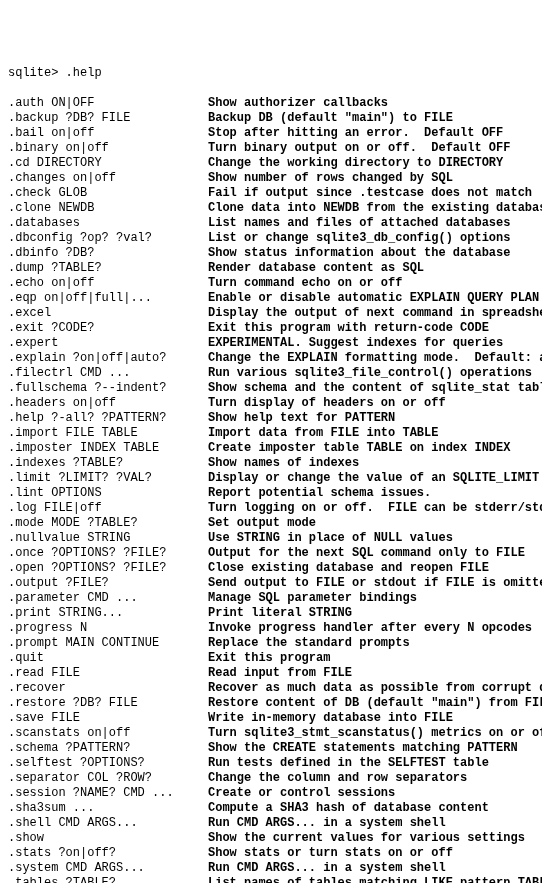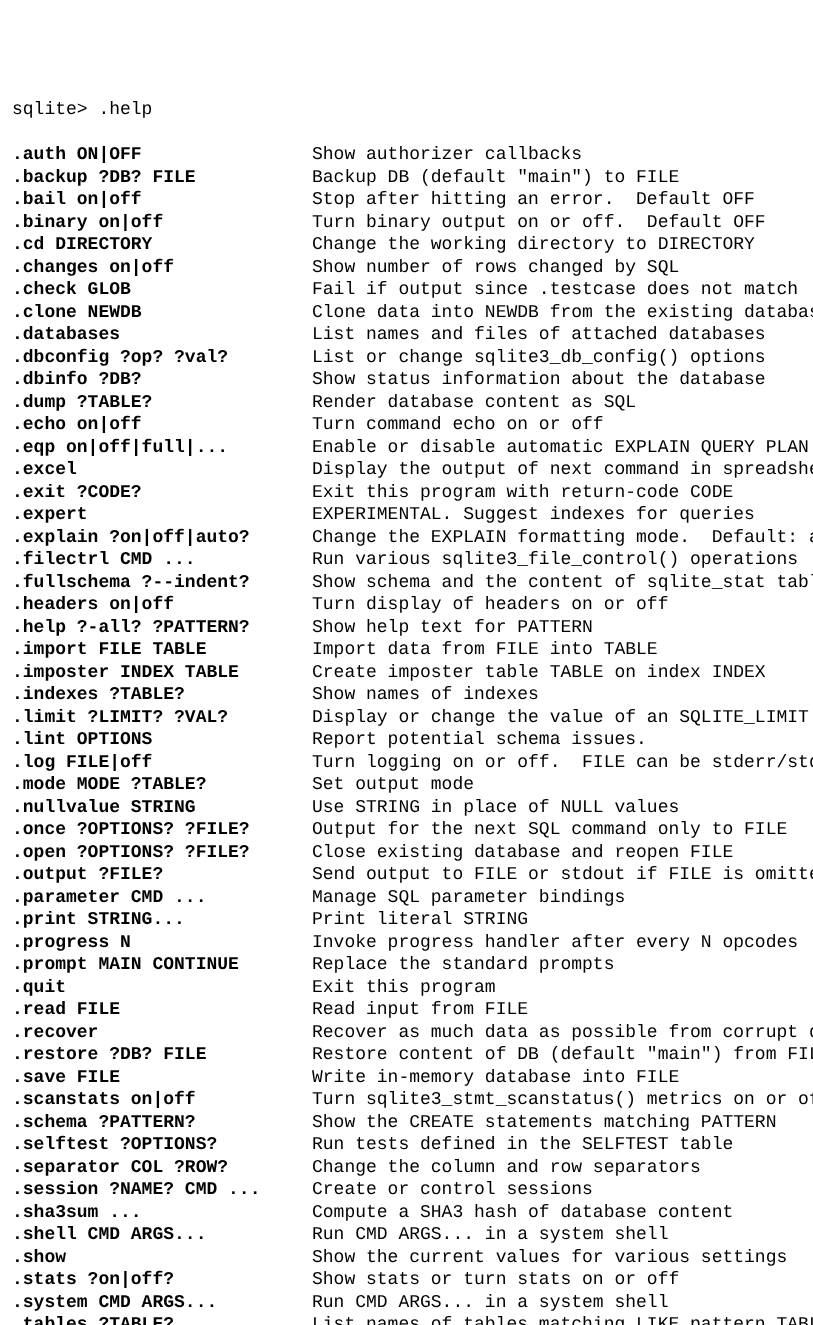--- a/index.html
+++ b/index.html
@@ -7,22 +7,22 @@
       background: #ffffff;
       font-family: "Courier New", Courier, monospace;
       font-size: 12px;
       line-height: 15px;
       color: #000000;
       white-space: pre;
       padding: 6px 8px;
       width: 542px;
     }
     .line { display: flex; }
-    .cmd-col { width: 200px; flex-shrink: 0; font-weight: bold; }
-    .desc-col { flex: 1; }
+    .cmd-col { width: 200px; flex-shrink: 0; }
+    .desc-col { flex: 1; font-weight: bold; }
     .prompt-line { }
   </style>
 </head>
 <body>
 
 
 
 <div class="prompt-line">sqlite&gt; .help</div>
 <div id="help-output"><div class="line"><span class="cmd-col">.auth ON|OFF</span><span class="desc-col">Show authorizer callbacks</span></div><div class="line"><span class="cmd-col">.backup ?DB? FILE</span><span class="desc-col">Backup DB (default "main") to FILE</span></div><div class="line"><span class="cmd-col">.bail on|off</span><span class="desc-col">Stop after hitting an error.  Default OFF</span></div><div class="line"><span class="cmd-col">.binary on|off</span><span class="desc-col">Turn binary output on or off.  Default OFF</span></div><div class="line"><span class="cmd-col">.cd DIRECTORY</span><span class="desc-col">Change the working directory to DIRECTORY</span></div><div class="line"><span class="cmd-col">.changes on|off</span><span class="desc-col">Show number of rows changed by SQL</span></div><div class="line"><span class="cmd-col">.check GLOB</span><span class="desc-col">Fail if output since .testcase does not match</span></div><div class="line"><span class="cmd-col">.clone NEWDB</span><span class="desc-col">Clone data into NEWDB from the existing database</span></div><div class="line"><span class="cmd-col">.databases</span><span class="desc-col">List names and files of attached databases</span></div><div class="line"><span class="cmd-col">.dbconfig ?op? ?val?</span><span class="desc-col">List or change sqlite3_db_config() options</span></div><div class="line"><span class="cmd-col">.dbinfo ?DB?</span><span class="desc-col">Show status information about the database</span></div><div class="line"><span class="cmd-col">.dump ?TABLE?</span><span class="desc-col">Render database content as SQL</span></div><div class="line"><span class="cmd-col">.echo on|off</span><span class="desc-col">Turn command echo on or off</span></div><div class="line"><span class="cmd-col">.eqp on|off|full|...</span><span class="desc-col">Enable or disable automatic EXPLAIN QUERY PLAN</span></div><div class="line"><span class="cmd-col">.excel</span><span class="desc-col">Display the output of next command in spreadsheet</span></div><div class="line"><span class="cmd-col">.exit ?CODE?</span><span class="desc-col">Exit this program with return-code CODE</span></div><div class="line"><span class="cmd-col">.expert</span><span class="desc-col">EXPERIMENTAL. Suggest indexes for queries</span></div><div class="line"><span class="cmd-col">.explain ?on|off|auto?</span><span class="desc-col">Change the EXPLAIN formatting mode.  Default: auto</span></div><div class="line"><span class="cmd-col">.filectrl CMD ...</span><span class="desc-col">Run various sqlite3_file_control() operations</span></div><div class="line"><span class="cmd-col">.fullschema ?--indent?</span><span class="desc-col">Show schema and the content of sqlite_stat tables</span></div><div class="line"><span class="cmd-col">.headers on|off</span><span class="desc-col">Turn display of headers on or off</span></div><div class="line"><span class="cmd-col">.help ?-all? ?PATTERN?</span><span class="desc-col">Show help text for PATTERN</span></div><div class="line"><span class="cmd-col">.import FILE TABLE</span><span class="desc-col">Import data from FILE into TABLE</span></div><div class="line"><span class="cmd-col">.imposter INDEX TABLE</span><span class="desc-col">Create imposter table TABLE on index INDEX</span></div><div class="line"><span class="cmd-col">.indexes ?TABLE?</span><span class="desc-col">Show names of indexes</span></div><div class="line"><span class="cmd-col">.limit ?LIMIT? ?VAL?</span><span class="desc-col">Display or change the value of an SQLITE_LIMIT</span></div><div class="line"><span class="cmd-col">.lint OPTIONS</span><span class="desc-col">Report potential schema issues.</span></div><div class="line"><span class="cmd-col">.log FILE|off</span><span class="desc-col">Turn logging on or off.  FILE can be stderr/stdout</span></div><div class="line"><span class="cmd-col">.mode MODE ?TABLE?</span><span class="desc-col">Set output mode</span></div><div class="line"><span class="cmd-col">.nullvalue STRING</span><span class="desc-col">Use STRING in place of NULL values</span></div><div class="line"><span class="cmd-col">.once ?OPTIONS? ?FILE?</span><span class="desc-col">Output for the next SQL command only to FILE</span></div><div class="line"><span class="cmd-col">.open ?OPTIONS? ?FILE?</span><span class="desc-col">Close existing database and reopen FILE</span></div><div class="line"><span class="cmd-col">.output ?FILE?</span><span class="desc-col">Send output to FILE or stdout if FILE is omitted</span></div><div class="line"><span class="cmd-col">.parameter CMD ...</span><span class="desc-col">Manage SQL parameter bindings</span></div><div class="line"><span class="cmd-col">.print STRING...</span><span class="desc-col">Print literal STRING</span></div><div class="line"><span class="cmd-col">.progress N</span><span class="desc-col">Invoke progress handler after every N opcodes</span></div><div class="line"><span class="cmd-col">.prompt MAIN CONTINUE</span><span class="desc-col">Replace the standard prompts</span></div><div class="line"><span class="cmd-col">.quit</span><span class="desc-col">Exit this program</span></div><div class="line"><span class="cmd-col">.read FILE</span><span class="desc-col">Read input from FILE</span></div><div class="line"><span class="cmd-col">.recover</span><span class="desc-col">Recover as much data as possible from corrupt db.</span></div><div class="line"><span class="cmd-col">.restore ?DB? FILE</span><span class="desc-col">Restore content of DB (default "main") from FILE</span></div><div class="line"><span class="cmd-col">.save FILE</span><span class="desc-col">Write in-memory database into FILE</span></div><div class="line"><span class="cmd-col">.scanstats on|off</span><span class="desc-col">Turn sqlite3_stmt_scanstatus() metrics on or off</span></div><div class="line"><span class="cmd-col">.schema ?PATTERN?</span><span class="desc-col">Show the CREATE statements matching PATTERN</span></div><div class="line"><span class="cmd-col">.selftest ?OPTIONS?</span><span class="desc-col">Run tests defined in the SELFTEST table</span></div><div class="line"><span class="cmd-col">.separator COL ?ROW?</span><span class="desc-col">Change the column and row separators</span></div><div class="line"><span class="cmd-col">.session ?NAME? CMD ...</span><span class="desc-col">Create or control sessions</span></div><div class="line"><span class="cmd-col">.sha3sum ...</span><span class="desc-col">Compute a SHA3 hash of database content</span></div><div class="line"><span class="cmd-col">.shell CMD ARGS...</span><span class="desc-col">Run CMD ARGS... in a system shell</span></div><div class="line"><span class="cmd-col">.show</span><span class="desc-col">Show the current values for various settings</span></div><div class="line"><span class="cmd-col">.stats ?on|off?</span><span class="desc-col">Show stats or turn stats on or off</span></div><div class="line"><span class="cmd-col">.system CMD ARGS...</span><span class="desc-col">Run CMD ARGS... in a system shell</span></div><div class="line"><span class="cmd-col">.tables ?TABLE?</span><span class="desc-col">List names of tables matching LIKE pattern TABLE</span></div></div>
 

